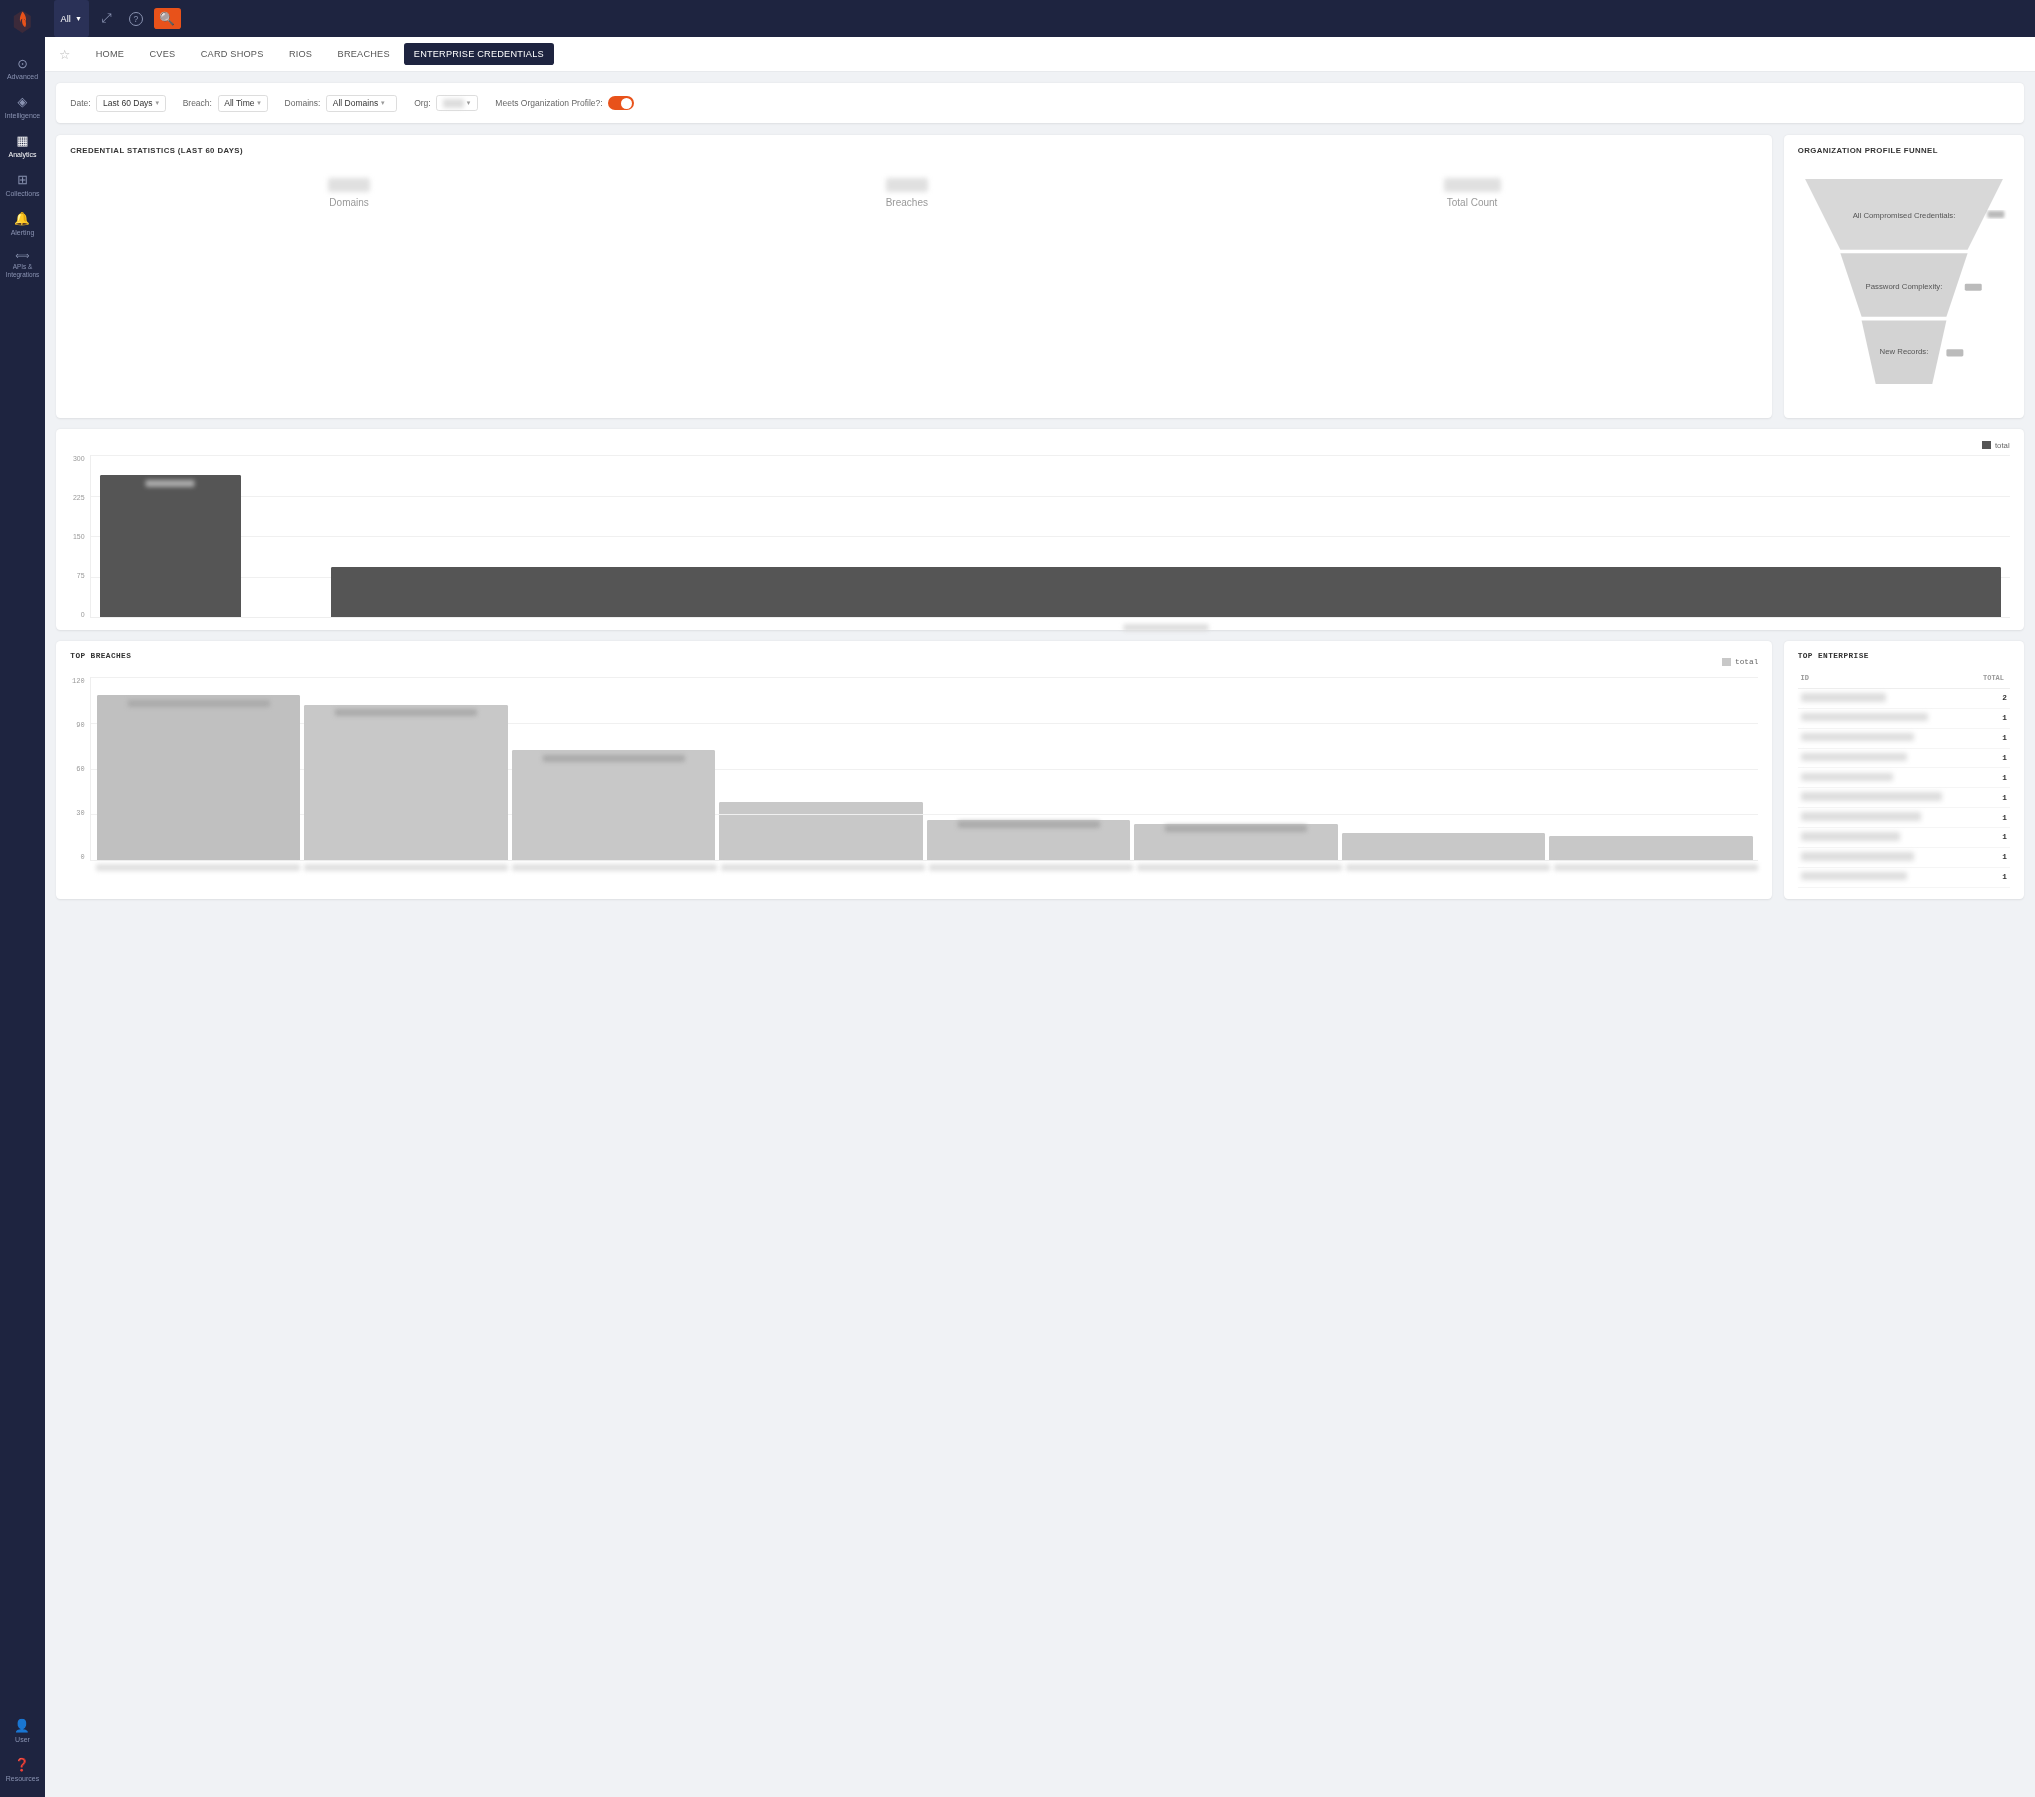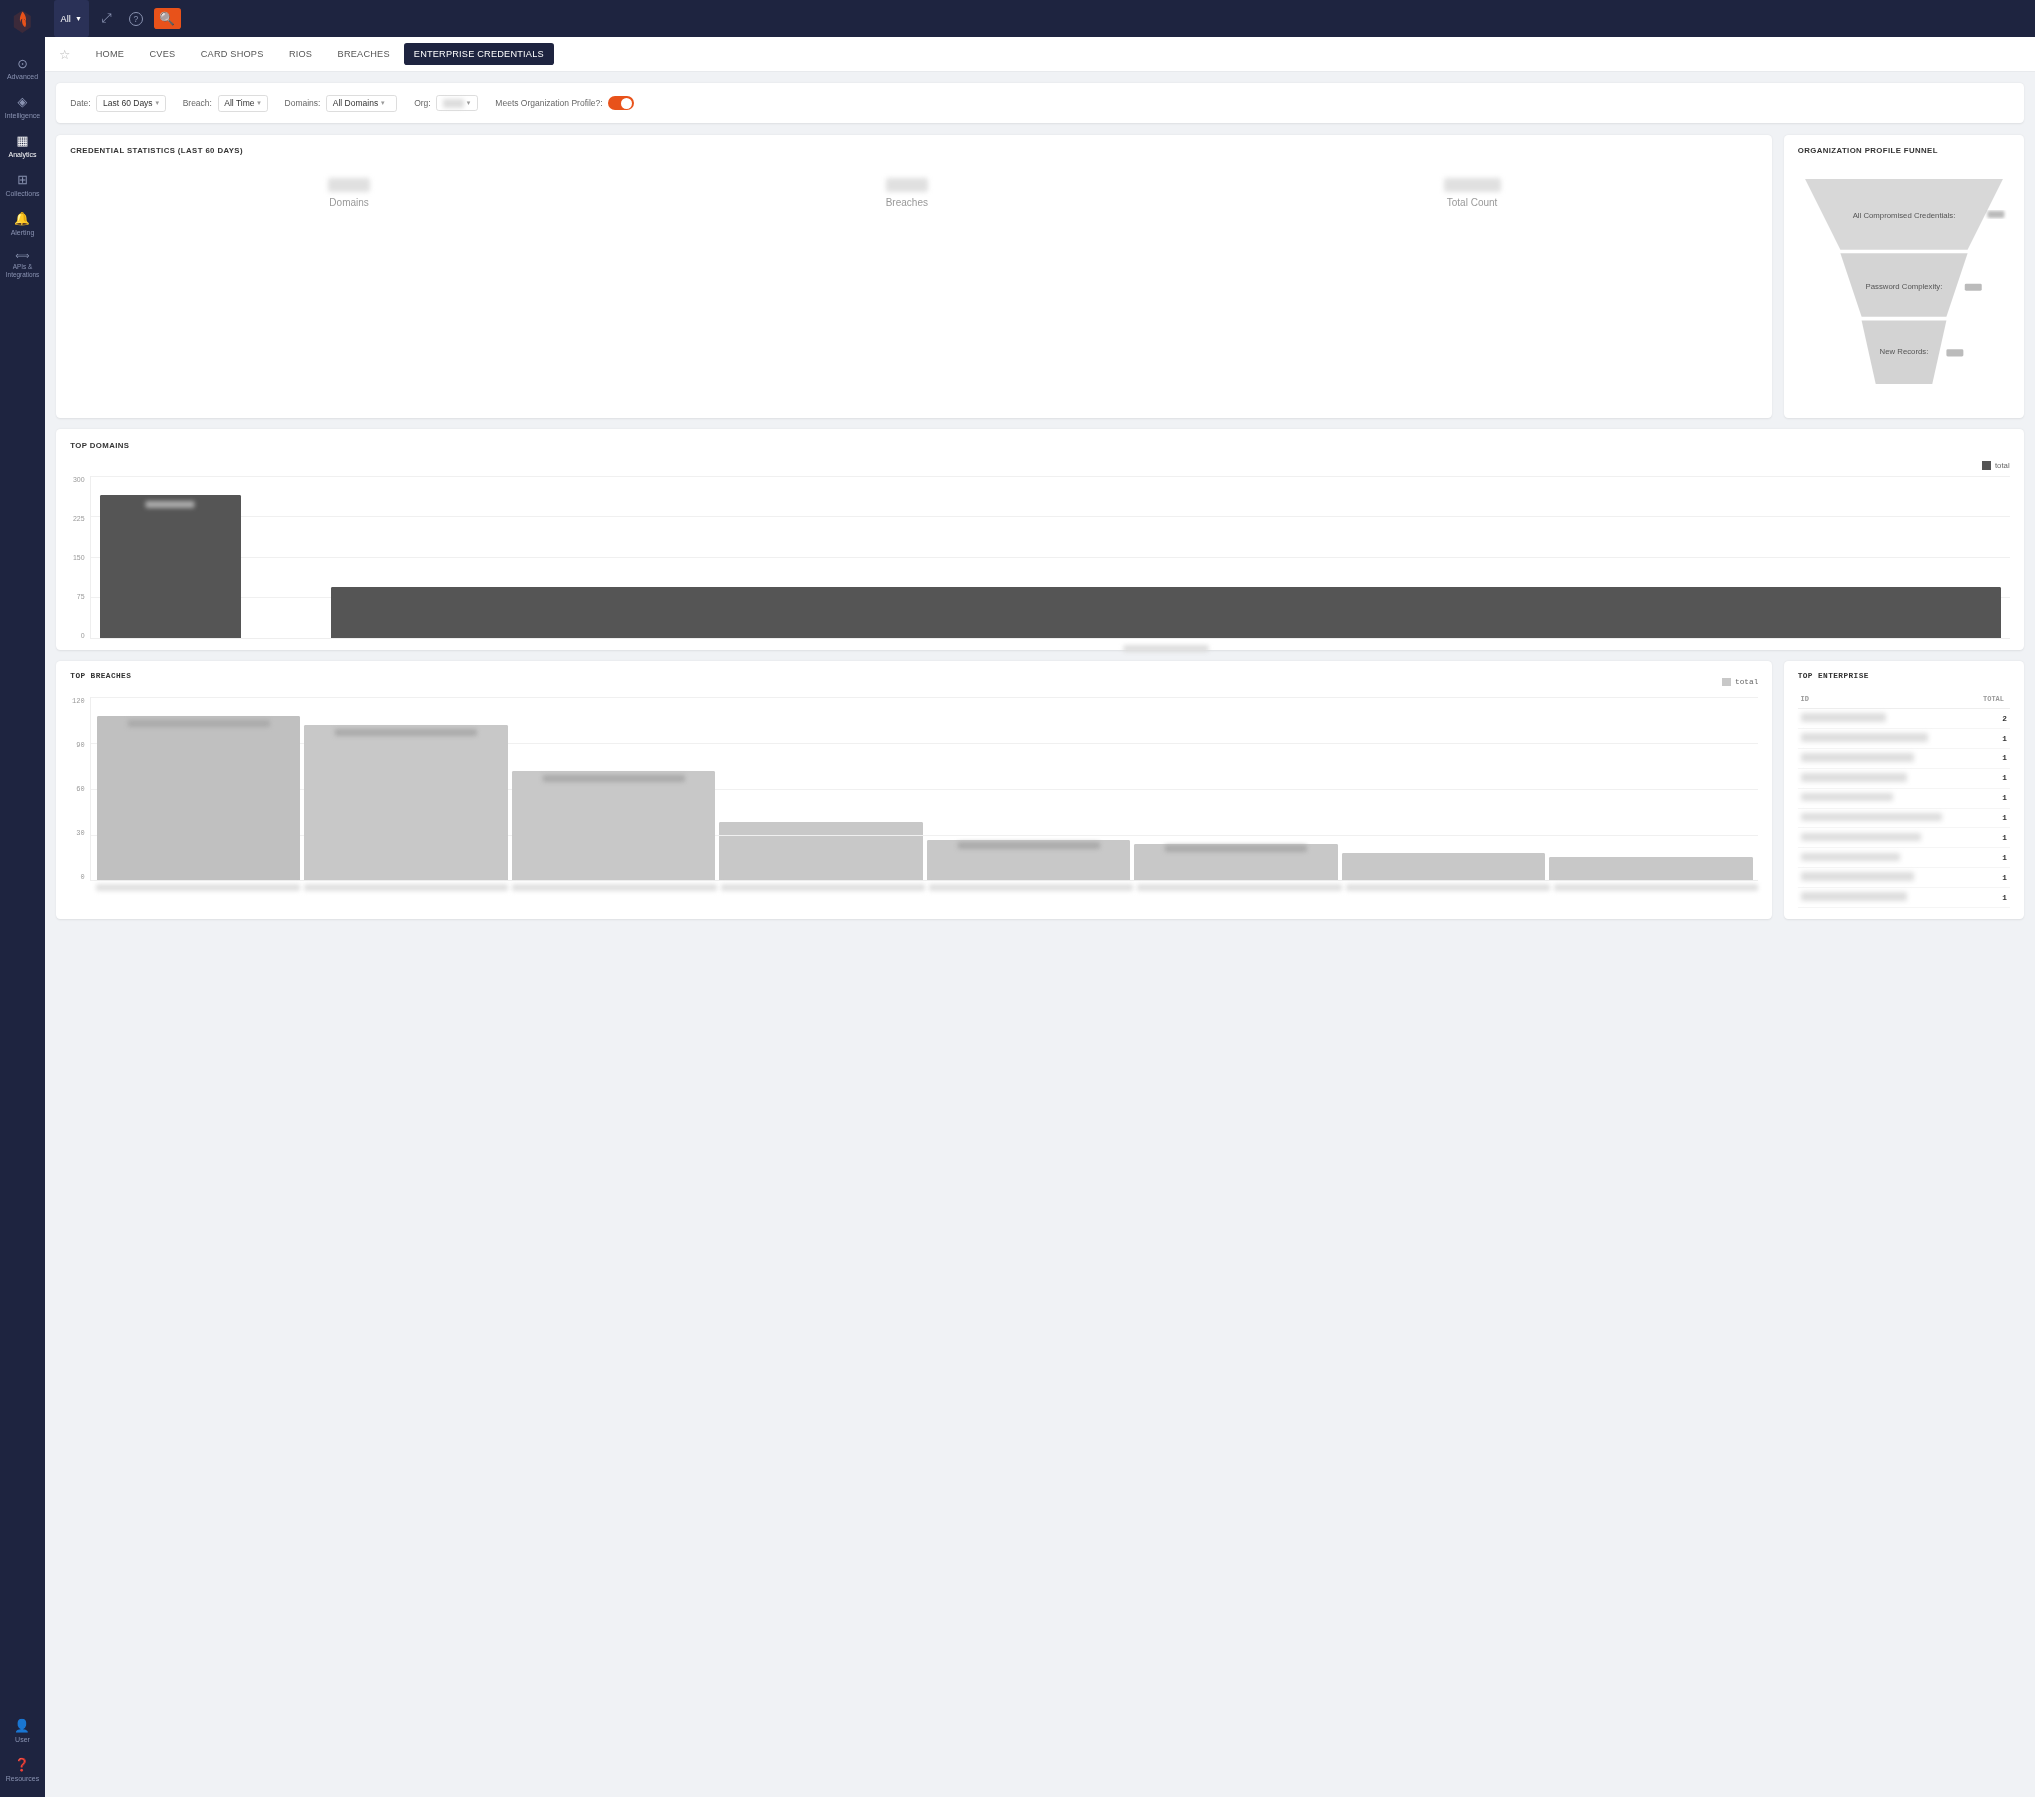--- a/index.html
+++ b/index.html
@@ -442,21 +442,20 @@
             </defs>
           </svg>
 
           <div style="width:100%;margin-top:2.8px;">
           </div>
         </div>
       </div>
     </div>
 
     <div class="card" style="margin-bottom:11.3px;">
-      <div class="card-title">TOP DOMAINS</div>
       <div style="display:flex; align-items:center; justify-content:flex-end; margin-bottom:5.7px; font-size:7.8px; color:#666;">
         <div style="width:8.5px;height:8.5px;background:#555;margin-right:4.2px;"></div>
         <span>total</span>
       </div>
       <div style="display:flex;">
 
         <div style="display:flex;flex-direction:column;justify-content:space-between;align-items:flex-end;padding-right:5.7px;font-size:7px;color:#999;height:163px;min-width:20px;">
           <span>300</span>
           <span>225</span>
           <span>150</span>

